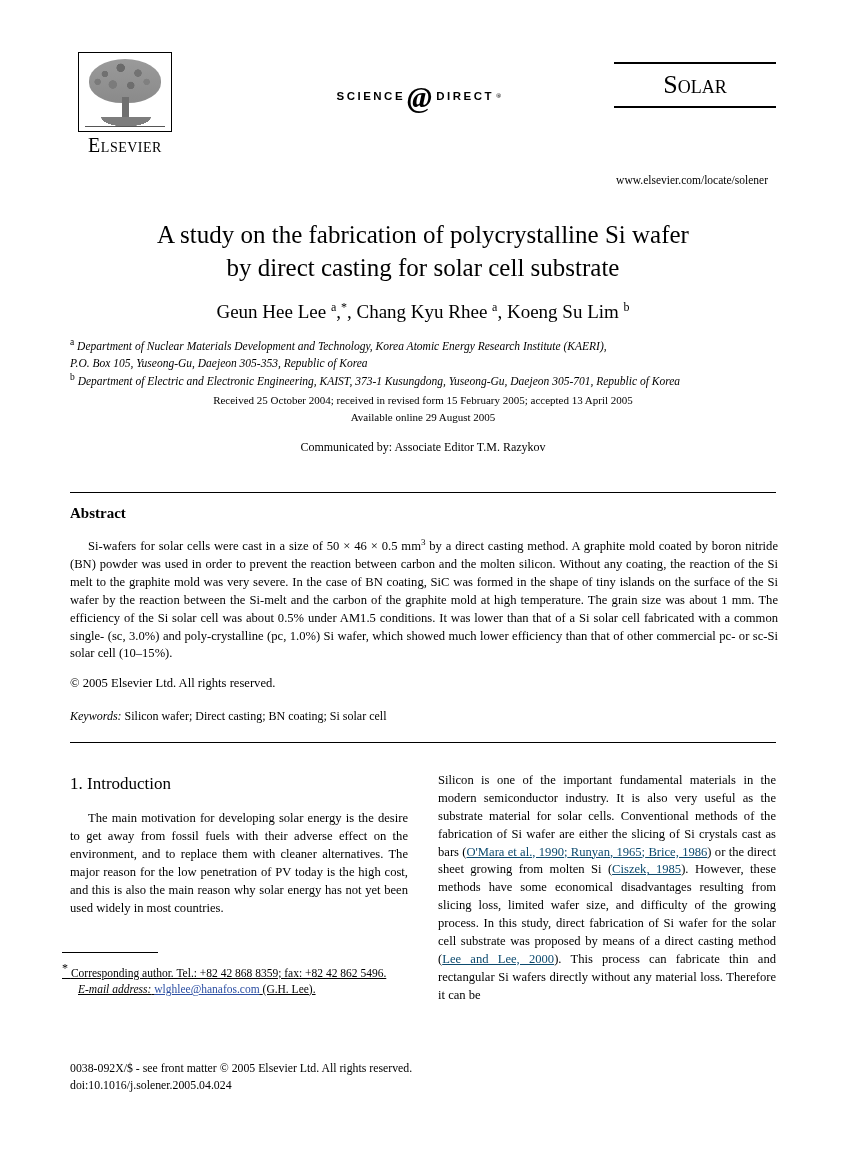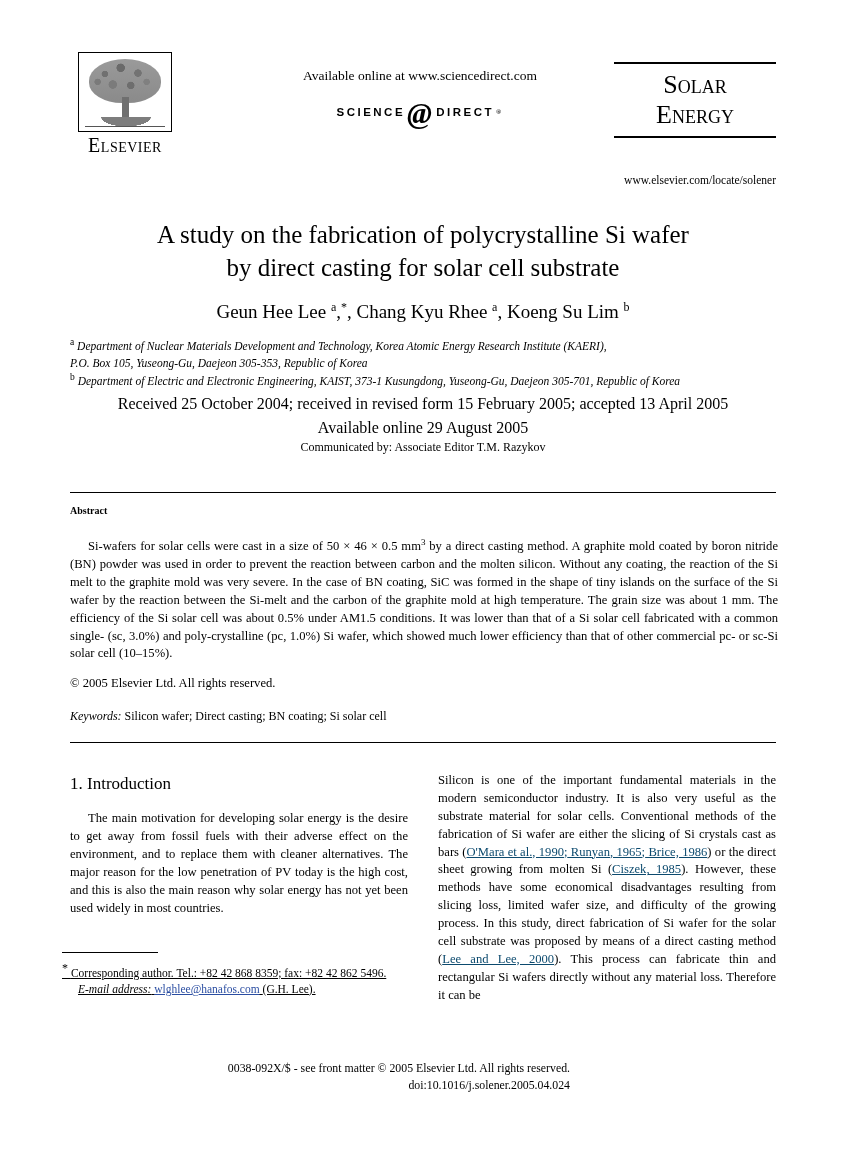--- a/index.html
+++ b/index.html
@@ -141,21 +141,21 @@
   }
   .se-rule.bottom { margin: 6px 0 0 0; }
   .se-line {
     font-family: "Liberation Serif", serif;
     font-variant: small-caps;
     font-size: 26px;
     line-height: 1.15;
   }
   .se-url {
     position: absolute;
-    right: 0px; top: 122px;
+    right: 8px; top: 122px;
     font-size: 11.5px;
     width: 200px;
     text-align: right;
   }
 
   
   .title {
     position: absolute;
     top: 218px; left: 70px;
     width: 706px;
@@ -179,21 +179,21 @@
     font-size: 11.5px;
     font-style: italic;
     line-height: 1.45;
   }
   .affil sup { font-style: normal; font-size: 9.5px; }
   .history {
     position: absolute;
     top: 392px; left: 70px;
     width: 706px;
     text-align: center;
-    font-size: 16px;
+    font-size: 11px;
     line-height: 1.5;
   }
   .communicated {
     position: absolute;
     top: 440px; left: 70px;
     width: 706px;
     text-align: center;
     font-size: 12px;
   }
 
@@ -206,21 +206,21 @@
     border-top: 1px solid #000;
     margin: 0;
   }
   .rule-1 { top: 492px; }
   .rule-2 { top: 742px; }
 
   
   .abstract-head {
     position: absolute;
     top: 505px; left: 70px;
-    font-size: 10px;
+    font-size: 15px;
     font-weight: bold;
   }
   .abstract-body {
     position: absolute;
     top: 536px; left: 70px;
     width: 708px;
     font-size: 12.6px;
     line-height: 1.42;
     text-align: justify;
     text-indent: 18px;
@@ -282,54 +282,51 @@
   .email-label { font-style: italic; margin-top: 40px; }
   .email-link { color: #2b4ea2; }
 
   
   .imprint {
     position: absolute;
     left: 70px; top: 1060px;
     width: 500px;
     font-size: 11.8px;
     line-height: 1.45;
-    text-align: right;
   }
 </style>
 </head>
 <body>
 
 <div class="page">
 
   <div class="masthead">
 
     <div class="elsevier-logo">
       <div class="tree-box">
         <div class="tree-canopy"></div>
         <div class="tree-trunk"></div>
         <div class="tree-roots"></div>
         <div class="tree-ground"></div>
       </div>
       <div class="elsevier-word">Elsevier</div>
     </div>
 
     <div class="center-head">
-      <div class="avail-online">Available online at www.sciencedirect.com</div>
       <div class="sd-logo">
         <span class="sd-word">SCIENCE</span>
         <span class="sd-at">@</span>
         <span class="sd-word">DIRECT</span>
         <span class="sd-reg">®</span>
       </div>
     </div>
 
     <div class="solar-energy-box">
       <div class="se-rule"></div>
       <div class="se-line">Solar</div>
-      <div class="se-line">Energy</div>
       <div class="se-rule bottom"></div>
     </div>
     <div class="se-url">www.elsevier.com/locate/solener</div>
   </div>
 
   <div class="title">
     <div>A study on the fabrication of polycrystalline Si wafer</div>
     <div>by direct casting for solar cell substrate</div>
   </div>
 

